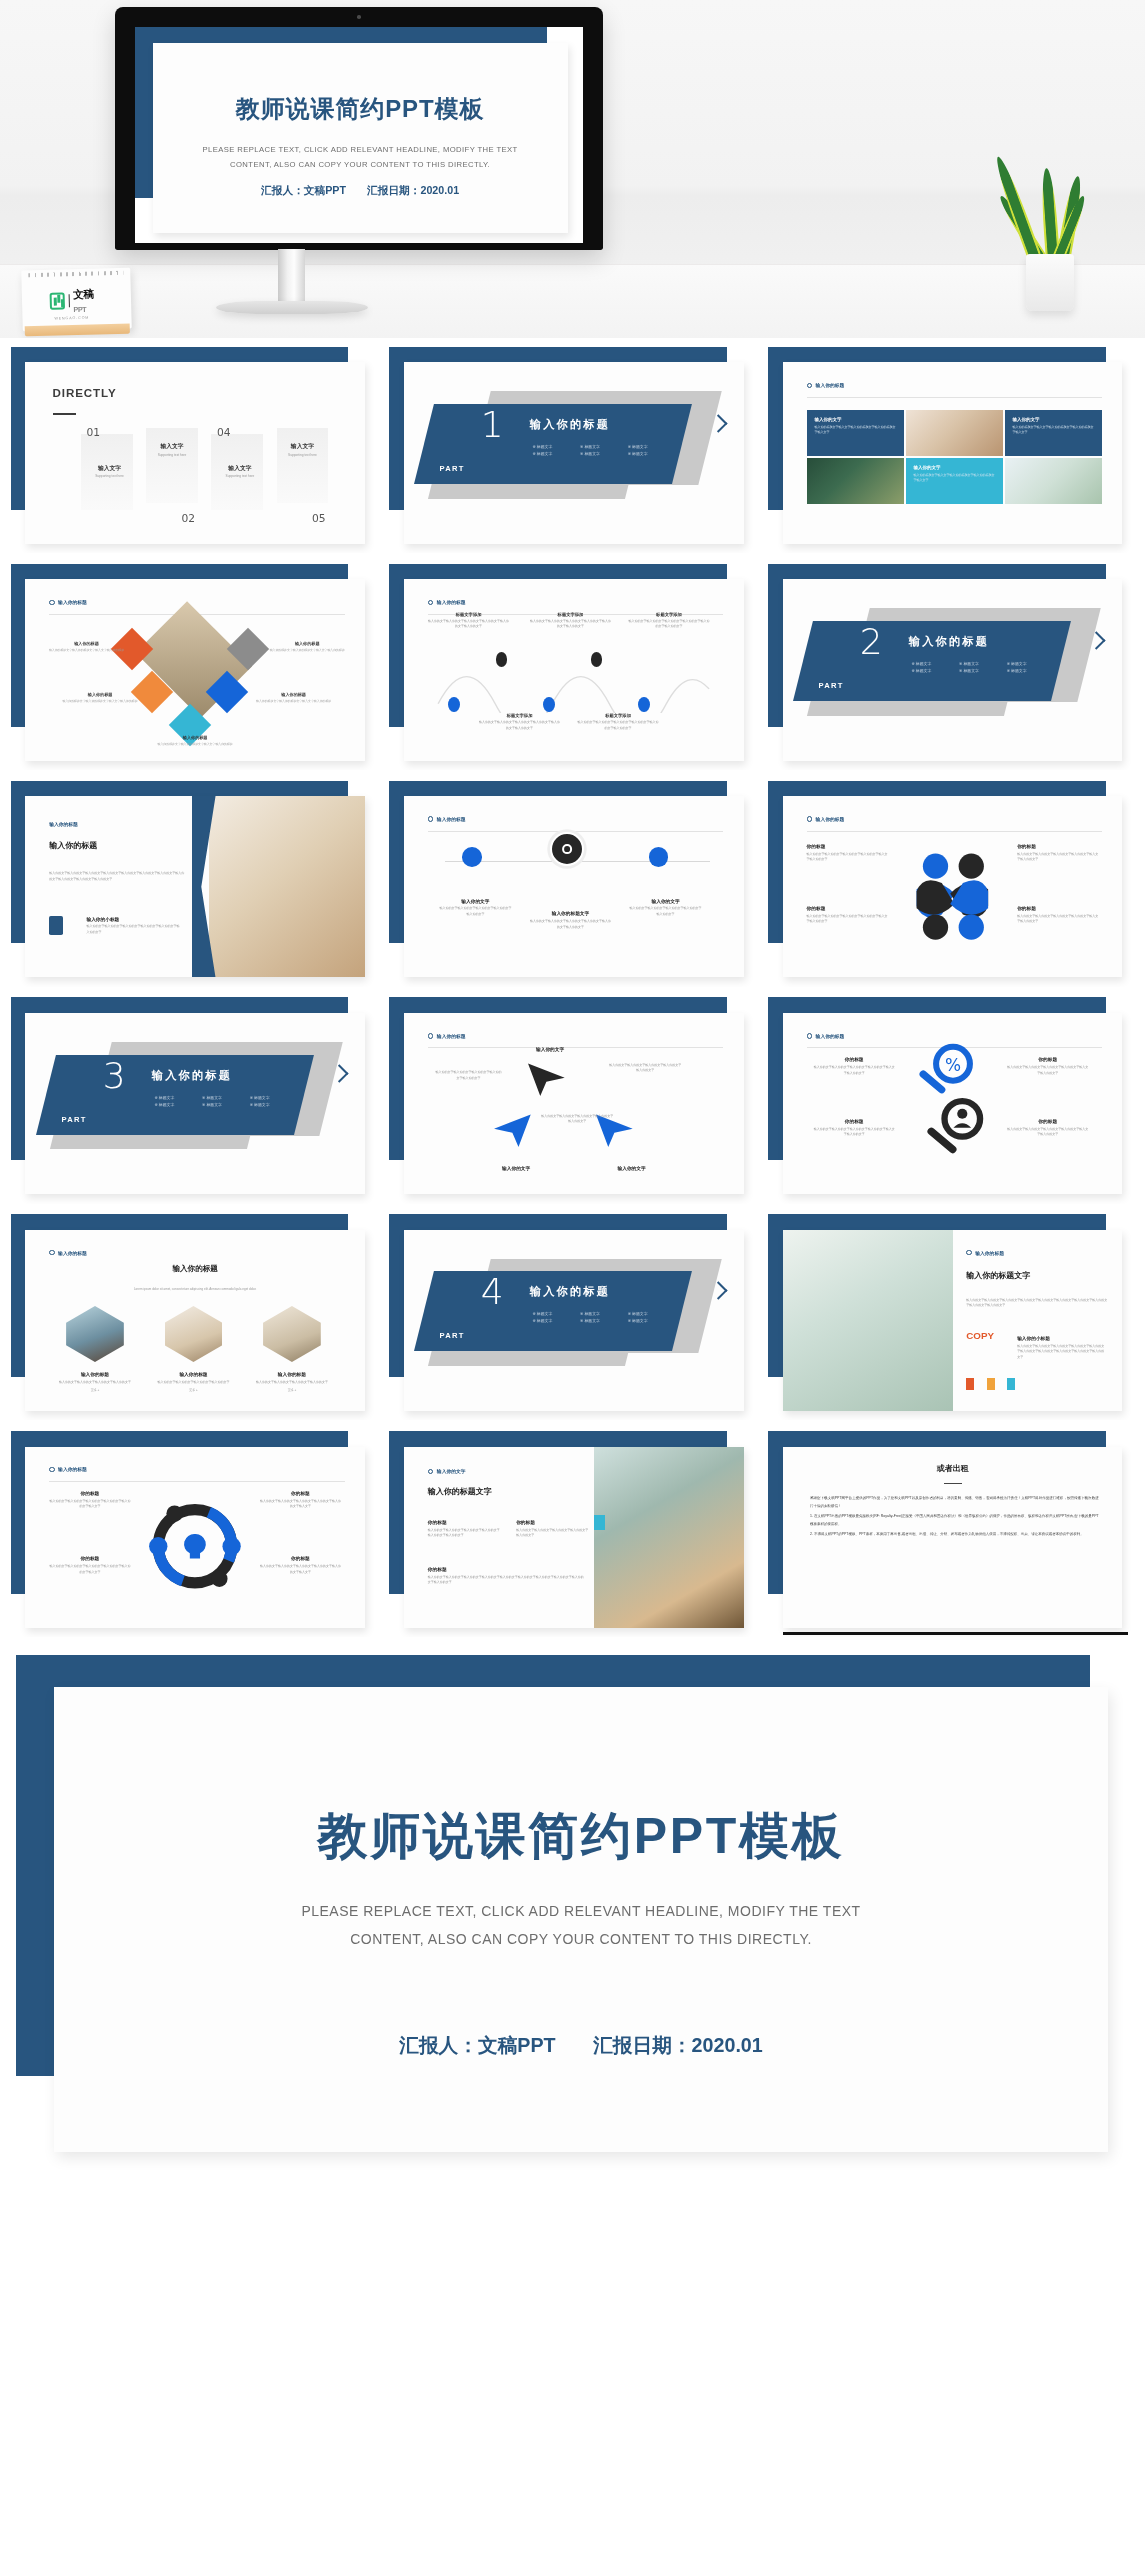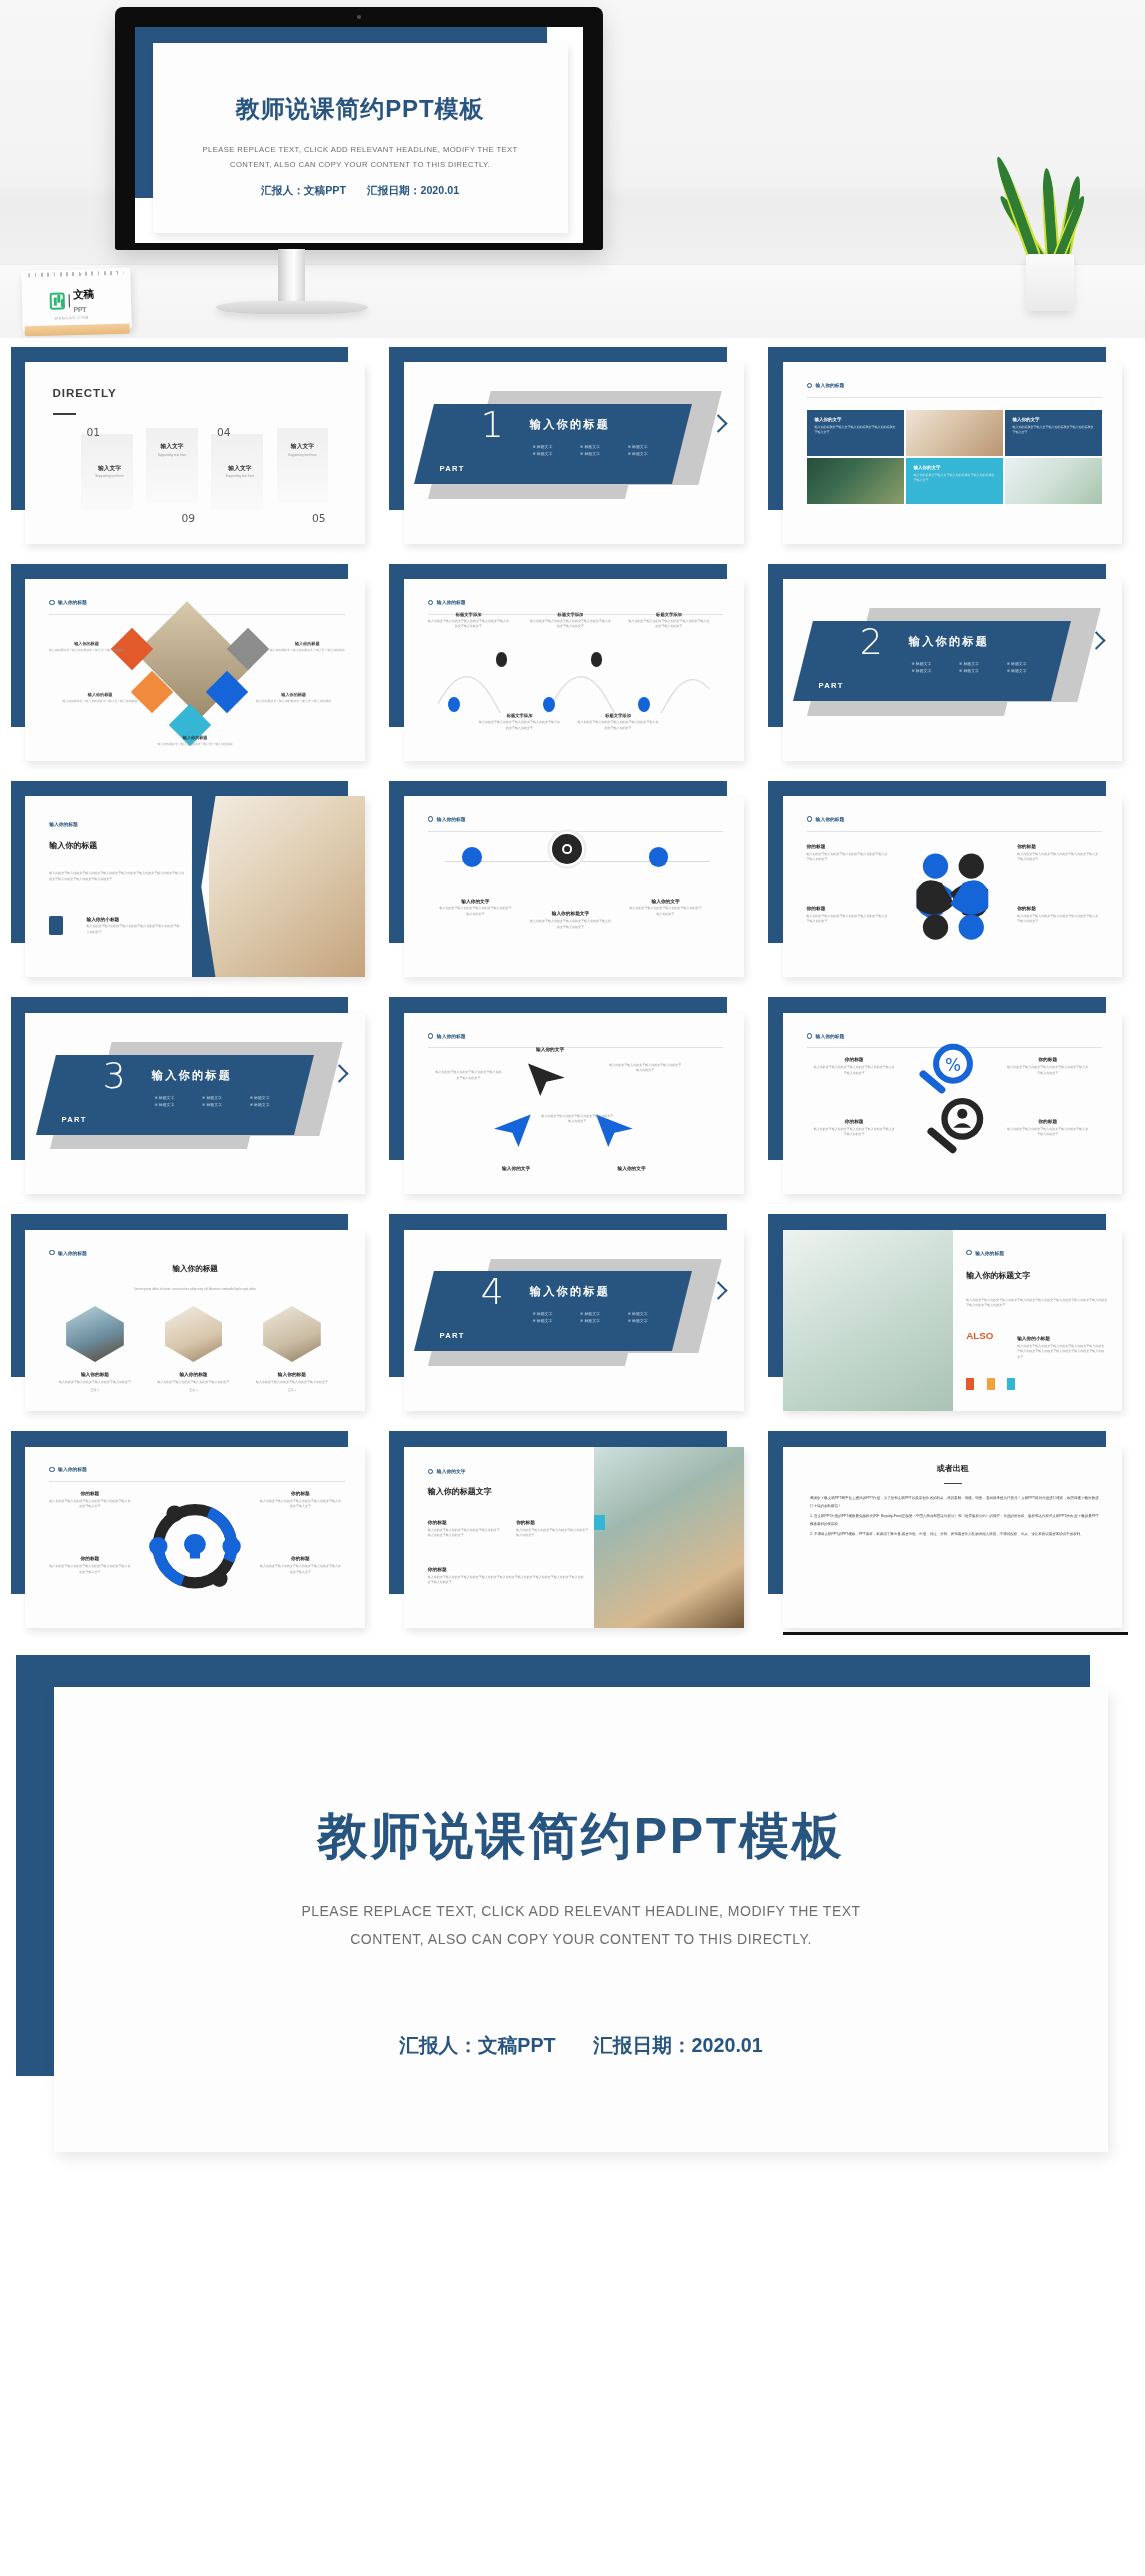--- a/index.html
+++ b/index.html
@@ -384,21 +384,21 @@
       <div class="c-cards">
         <div class="c-card k1"></div>
           <div class="c-card k2"></div>
         <div class="c-card k3"></div>
           <div class="c-card k4"></div>
         <div class="c-num" style="left:5%;top:-2%">01</div>
         <div class="c-lbl" style="left:3%;top:34%">
           <b>输入文字</b>
             <i>Supporting text here</i>
           </div>
-        <div class="c-num" style="left:40%;top:80%">09</div>
+        <div class="c-num" style="left:40%;top:80%">02</div>
         <div class="c-lbl" style="left:26%;top:14%">
           <b>输入文字</b>
             <i>Supporting text here</i>
           </div>
         <div class="c-num" style="left:53%;top:-2%">04</div>
         <div class="c-lbl" style="left:51%;top:34%">
           <b>输入文字</b>
             <i>Supporting text here</i>
           </div>
         <div class="c-num" style="left:88%;top:80%">05</div>
@@ -835,21 +835,21 @@
     <div class="sf-card">
       <div class="fill" style="left:0;top:0;width:50%;height:100%;background:linear-gradient(150deg,#eef3ef 0%,#cfe0d8 40%,#a9c3b4 100%)"></div>
       <div class="t-hdr" style="left:54%;top:11%">
           <span class="dot"></span>
           <span>输入你的标题</span>
         </div>
       <div class="fill" style="left:54%;top:22%;font-size:8px;font-weight:bold;color:#1c1c1c">输入你的标题文字</div>
       <div class="fill bt" style="left:54%;top:36%;width:42%">
           <i>输入你的文字输入你的文字输入你的文字输入你的文字输入你的文字输入你的文字输入你的文字输入你的文字输入你的文字输入你的文字</i>
         </div>
-      <div class="fill" style="left:54%;top:56%;width:10%;font-size:9.8px;font-weight:bold;color:#e2592b;line-height:1.05">ALSO</div>
+      <div class="fill" style="left:54%;top:56%;width:10%;font-size:9.8px;font-weight:bold;color:#e2592b;line-height:1.05">COPY</div>
       <div class="fill bt" style="left:69%;top:58%;width:26%">
           <b>输入你的小标题</b>
           <i>输入你的文字输入你的文字输入你的文字输入你的文字输入你的文字输入你的文字输入你的文字输入你的文字输入你的文字输入你的文字</i>
         </div>
       <div class="fill" style="left:54%;top:82%;width:8px;height:11.6px;background:#e2592b"></div>
       <div class="fill" style="left:60%;top:82%;width:8px;height:11.6px;background:#f0a33c"></div>
       <div class="fill" style="left:66%;top:82%;width:8px;height:11.6px;background:#35b6d4"></div>
     </div>
   </div>
 

